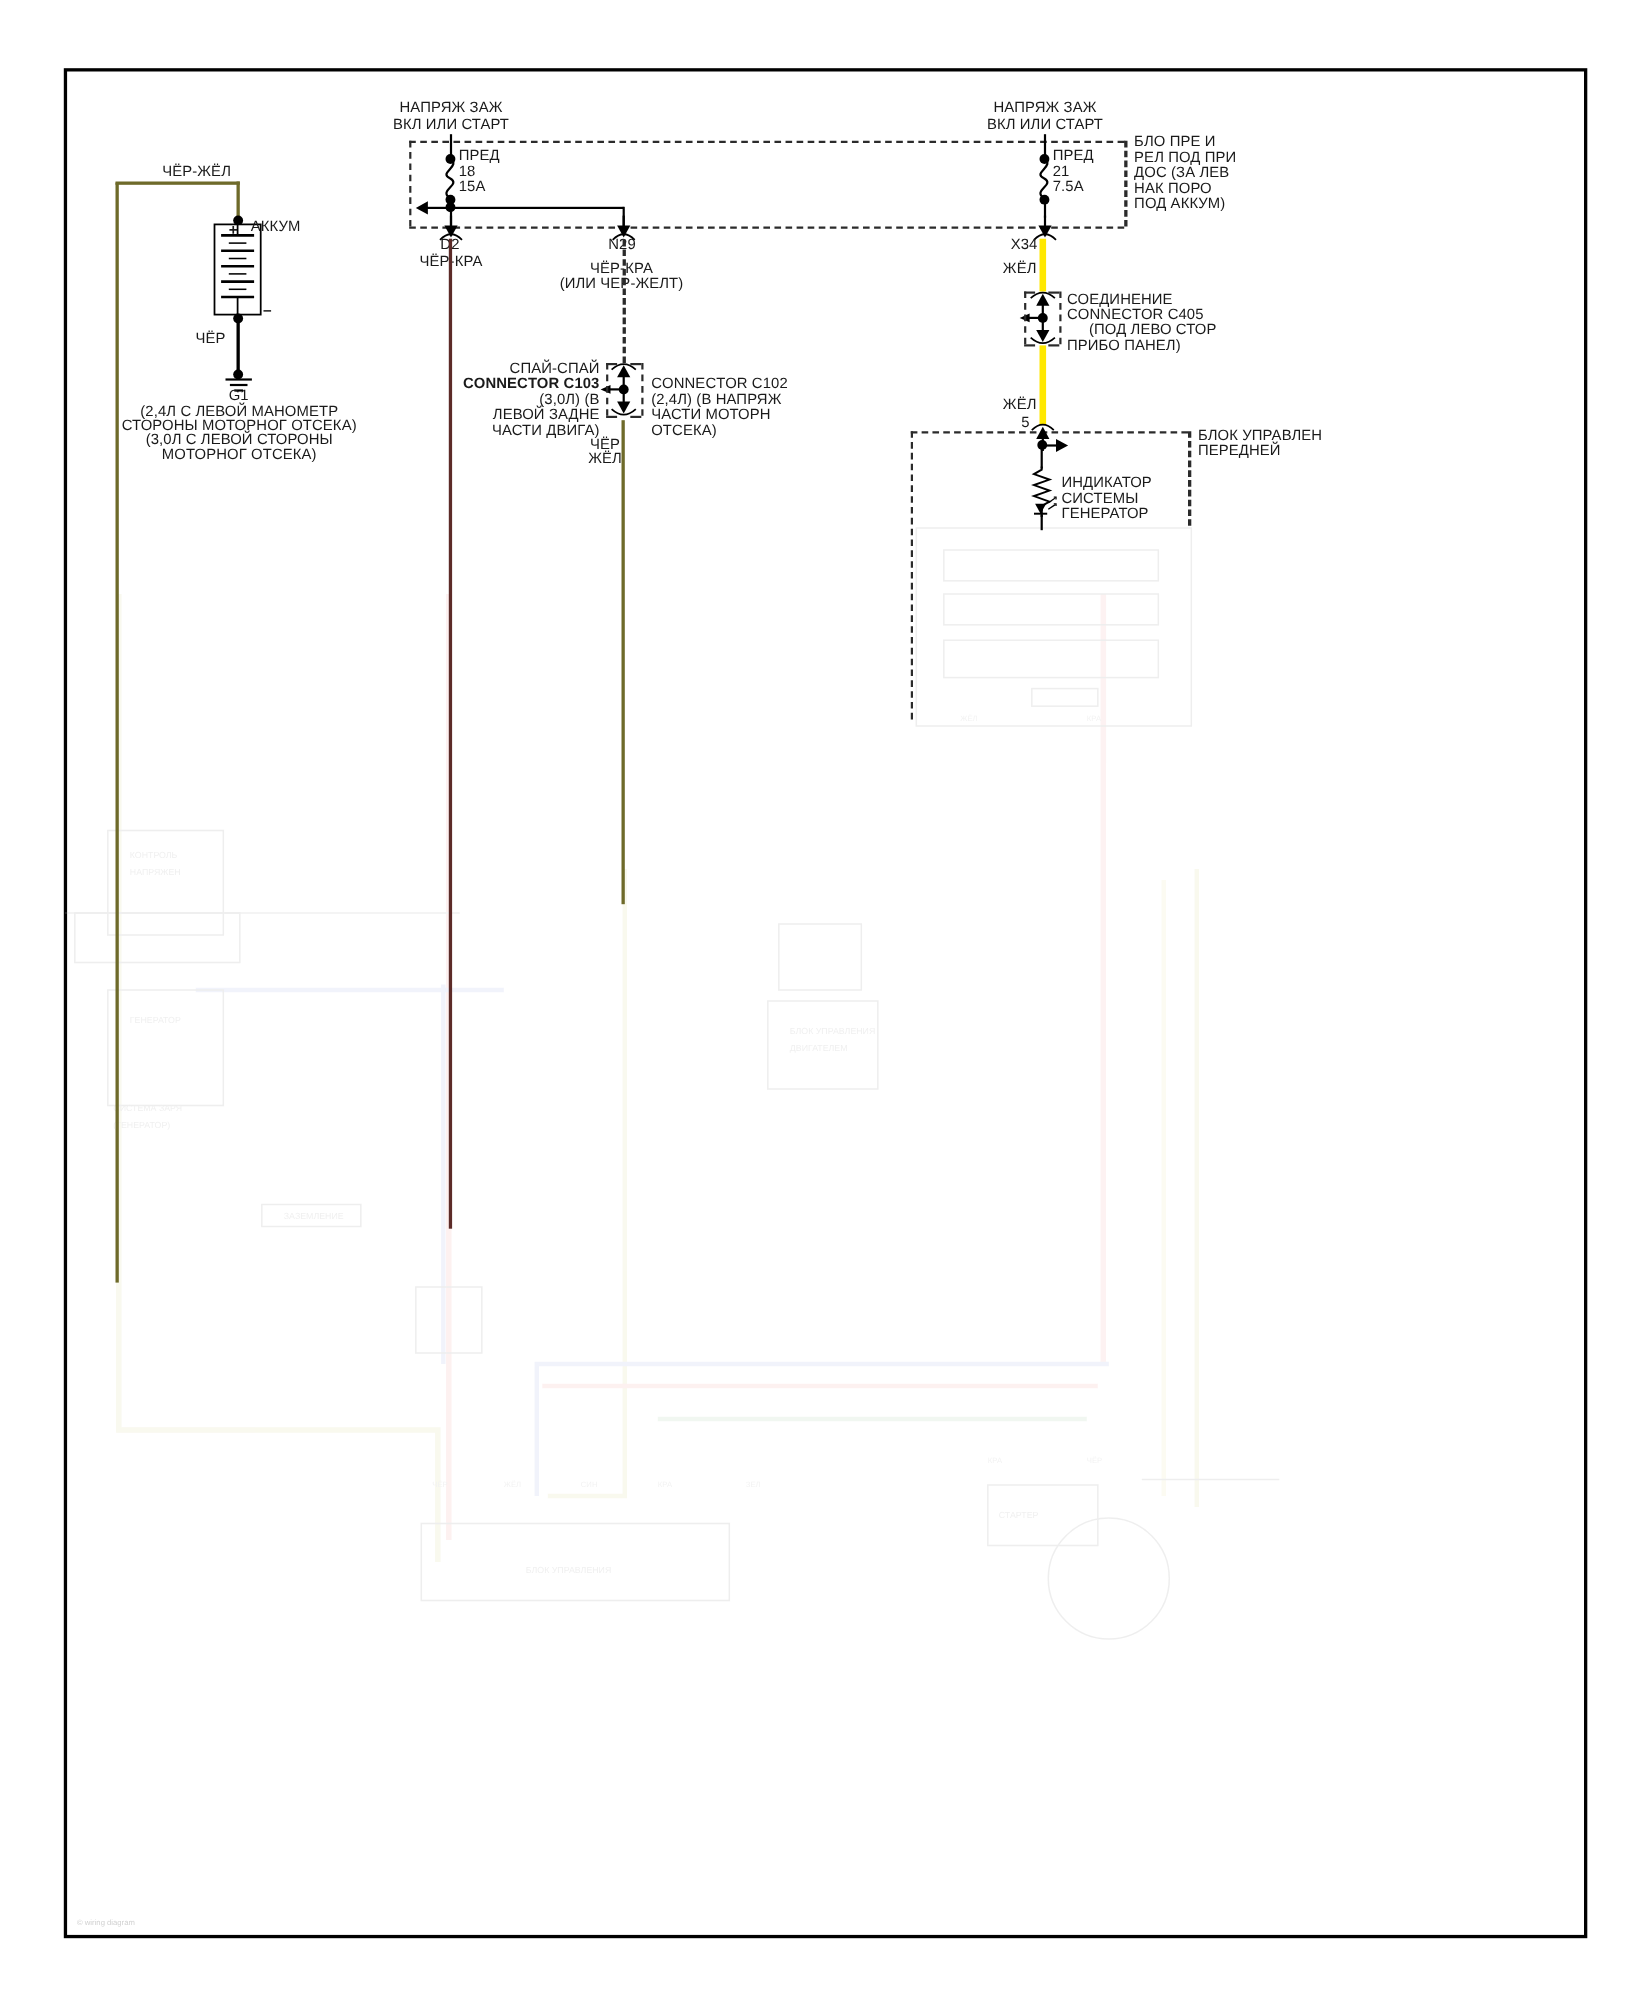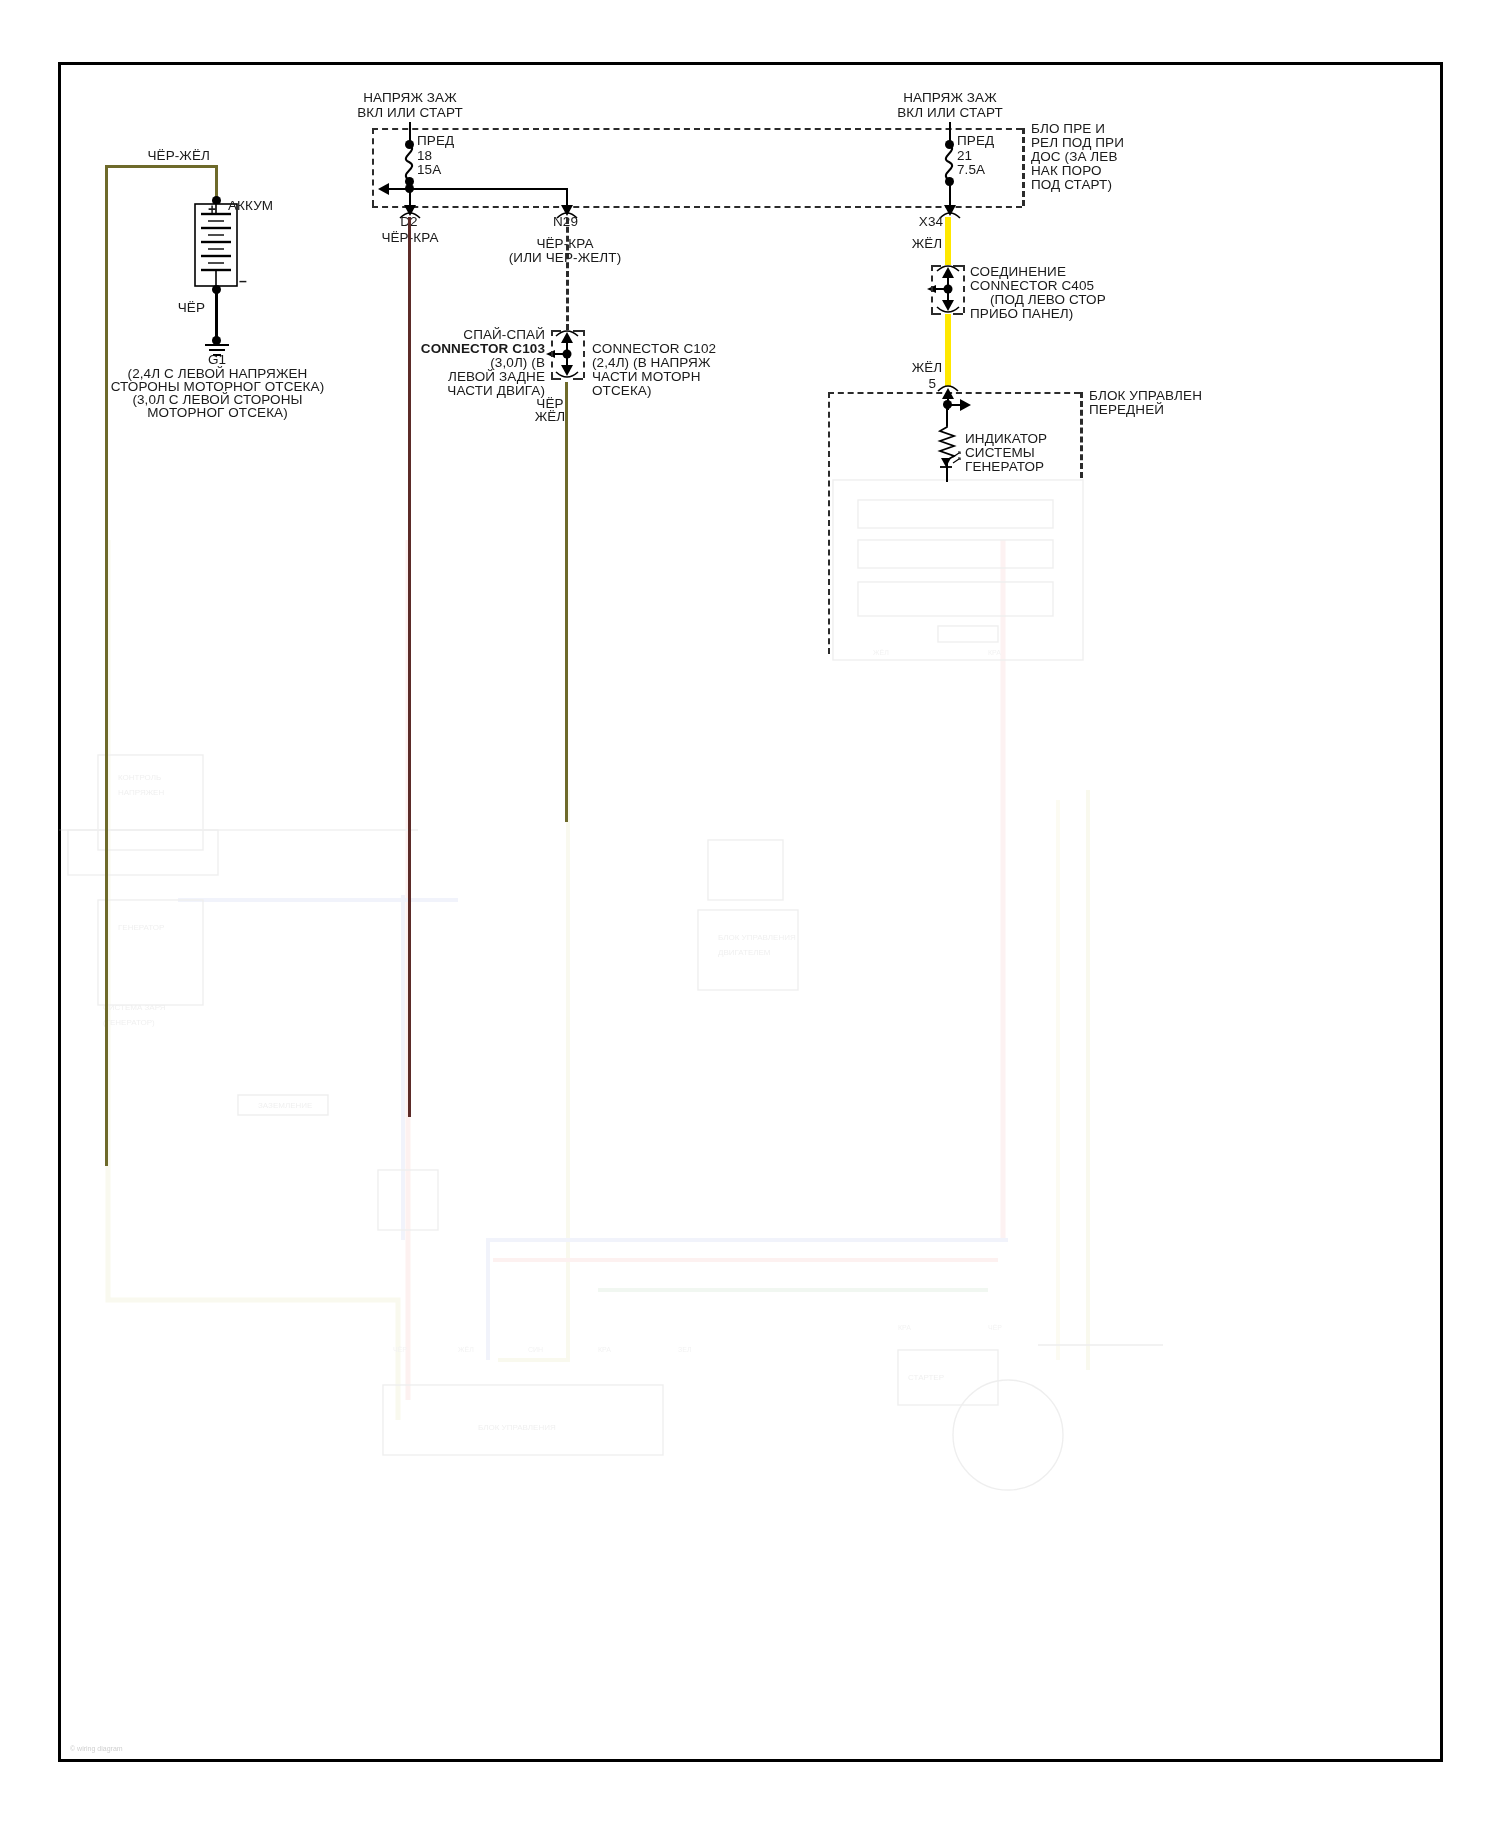--- a/index.html
+++ b/index.html
@@ -124,36 +124,36 @@
   <div class="wire blk" style="left:215px;top:290px;width:3px;height:50px;"></div>
   <div class="lbl r" style="left:140px;top:300px;width:65px;">ЧЁР</div>
 
   <div class="dot" style="left:212px;top:336px;"></div>
   <svg style="left:200px;top:341px;" width="34" height="18" viewBox="0 0 34 18">
     <line x1="5" y1="4" x2="29" y2="4" stroke="#000" stroke-width="2"></line>
     <line x1="9" y1="9" x2="25" y2="9" stroke="#000" stroke-width="2"></line>
     <line x1="13" y1="14" x2="21" y2="14" stroke="#000" stroke-width="2"></line>
   </svg>
   <div class="lbl c" style="left:185px;top:352px;width:64px;">G1</div>
-  <div class="lbl c" style="left:100px;top:366px;width:235px;">(2,4Л С ЛЕВОЙ НАПРЯЖЕН</div>
+  <div class="lbl c" style="left:100px;top:366px;width:235px;">(2,4Л С ЛЕВОЙ МАНОМЕТР</div>
   <div class="lbl c" style="left:100px;top:379px;width:235px;">СТОРОНЫ МОТОРНОГ ОТСЕКА)</div>
   <div class="lbl c" style="left:100px;top:392px;width:235px;">(3,0Л С ЛЕВОЙ СТОРОНЫ</div>
   <div class="lbl c" style="left:100px;top:405px;width:235px;">МОТОРНОГ ОТСЕКА)</div>
 
   <div class="dash-h" style="left:372px;top:128px;width:650px;"></div>
   <div class="dash-h" style="left:1022px;top:128px;width:1px;"></div>
   <div class="dash-v" style="left:372px;top:128px;height:78px;"></div>
   <div class="dash-h" style="left:372px;top:206px;width:650px;"></div>
   <div class="brk" style="left:1022px;top:128px;height:78px;"></div>
 
   <div class="lbl" style="left:1031px;top:121px;">БЛО ПРЕ И</div>
   <div class="lbl" style="left:1031px;top:135px;">РЕЛ ПОД ПРИ</div>
   <div class="lbl" style="left:1031px;top:149px;">ДОС (ЗА ЛЕВ</div>
   <div class="lbl" style="left:1031px;top:163px;">НАК ПОРО</div>
-  <div class="lbl" style="left:1031px;top:177px;">ПОД СТАРТ)</div>
+  <div class="lbl" style="left:1031px;top:177px;">ПОД АККУМ)</div>
 
   <div class="lbl c" style="left:320px;top:90px;width:180px;">НАПРЯЖ ЗАЖ</div>
   <div class="lbl c" style="left:320px;top:105px;width:180px;">ВКЛ ИЛИ СТАРТ</div>
 
   <div class="wire vw" style="left:409px;top:122px;height:22px;"></div>
   <div class="dot" style="left:405px;top:140px;"></div>
   <svg style="left:398px;top:144px;" width="26" height="36" viewBox="0 0 26 36">
     <path d="M11,0 C22,7 0,13 11,18 C22,24 0,29 11,36" stroke="#000" stroke-width="2" fill="none"></path>
   </svg>
   <div class="dot" style="left:405px;top:177px;"></div>

